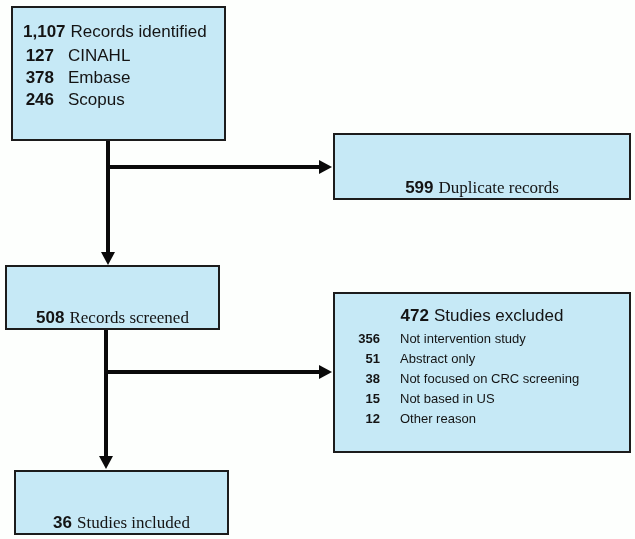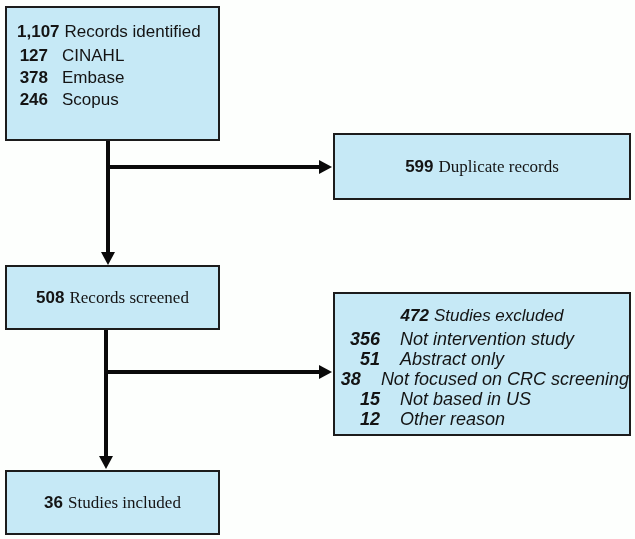--- a/index.html
+++ b/index.html
@@ -14,42 +14,42 @@
   }
   .box {
     position: absolute;
     background: #c6e9f6;
     border: 2px solid #1c1c1c;
     box-sizing: border-box;
     font-size: 17px;
   }
   .num { font-weight: 700; }
   
-  .box-identified { left: 5px; top: 6px; width: 215px; height: 135px; padding-top: 11px; }
+  .box-identified { left: 11px; top: 6px; width: 215px; height: 135px; padding-top: 11px; }
   .box-identified .box-head { padding-left: 10px; line-height: 26px; white-space: nowrap; }
   .box-identified .box-head .lbl { margin-left: 5px; }
   .box-identified .row { display: flex; line-height: 22px; white-space: nowrap; }
   .box-identified .row .num { width: 41px; text-align: right; }
   .box-identified .row .lbl { margin-left: 14px; }
   
   .box-line {
     display: flex;
-    align-items: center;
+    align-items: flex-end;
     justify-content: center;
     white-space: nowrap;
   }
   .box-line .lbl { margin-left: 5px; font-family: Liberation Serif, serif; }
   .box-duplicates { left: 333px; top: 133px; width: 298px; height: 67px; }
   .box-screened   { left: 5px;   top: 265px; width: 215px; height: 65px; }
-  .box-included   { left: 5px;   top: 470px; width: 215px; height: 65px; }
+  .box-included   { left: 14px;   top: 470px; width: 215px; height: 65px; }
   
-  .box-excluded { left: 333px; top: 292px; width: 298px; height: 144px; padding-top: 9px; font-style: italic; }
+  .box-excluded { left: 333px; top: 292px; width: 298px; height: 161px; padding-top: 9px; }
   .box-excluded .box-head { text-align: center; line-height: 26px; white-space: nowrap; }
   .box-excluded .box-head .lbl { margin-left: 5px; }
-  .box-excluded .row { display: flex; font-size: 18px; line-height: 20px; white-space: nowrap; }
+  .box-excluded .row { display: flex; font-size: 13px; line-height: 20px; white-space: nowrap; }
   .box-excluded .row .num { width: 45px; text-align: right; }
   .box-excluded .row .lbl { margin-left: 20px; }
   
   .stem-v, .stem-h { position: absolute; background: #0a0a0a; }
   .stem-v { width: 4px; }
   .stem-h { height: 4px; }
   .head-down {
     position: absolute; width: 0; height: 0;
     border-left: 7px solid transparent;
     border-right: 7px solid transparent;

